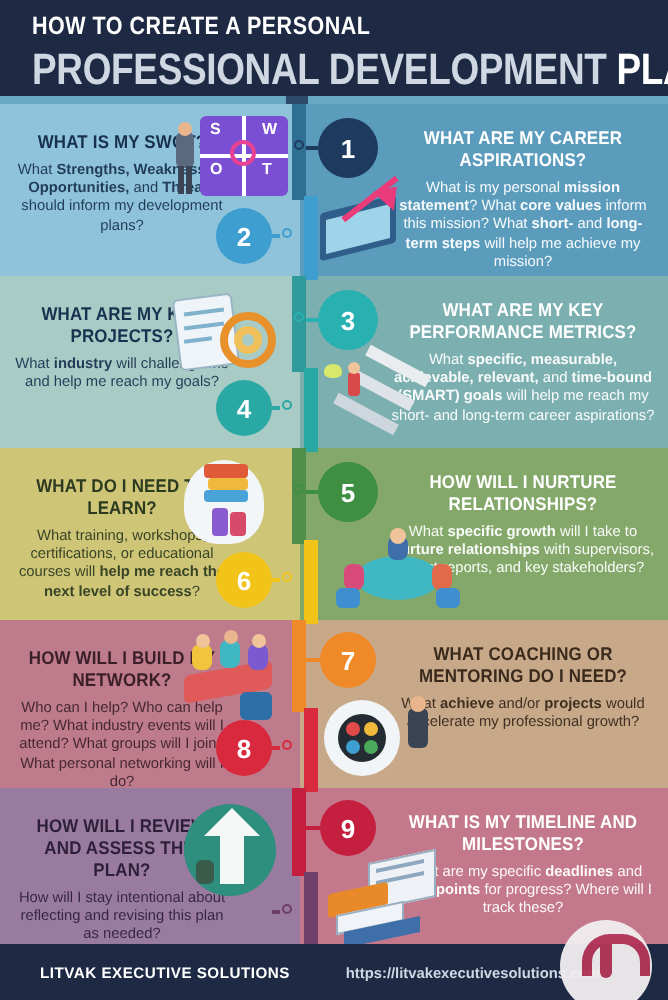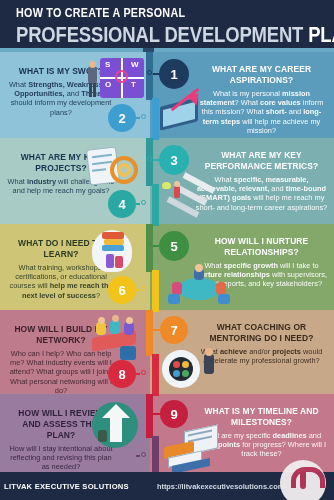--- a/index.html
+++ b/index.html
@@ -74,21 +74,21 @@
   .dot  { position:absolute; width:5px; height:5px; border-radius:50%;
           border:1.4px solid #ffffff; background:transparent; }
 
   
   .footer {
     position:absolute; left:0; bottom:0; width:334px; height:28px;
     background:#1e2a44; display:flex; align-items:center;
   }
   .footer .brand {
     font-size:7.6px; font-weight:bold; color:#ffffff;
-    letter-spacing:.25px; margin-left:4px;
+    letter-spacing:.25px; margin-left:20px;
   }
   .footer .url {
     font-size:7.4px; font-weight:bold; color:#cfd8e4; margin-left:28px;
   }
   .footer-logo {
     position:absolute; right:8px; bottom:-6px;
     width:46px; height:46px; border-radius:50%;
     background:#f2eef0; opacity:.95;
   }
   .footer-logo:before {

